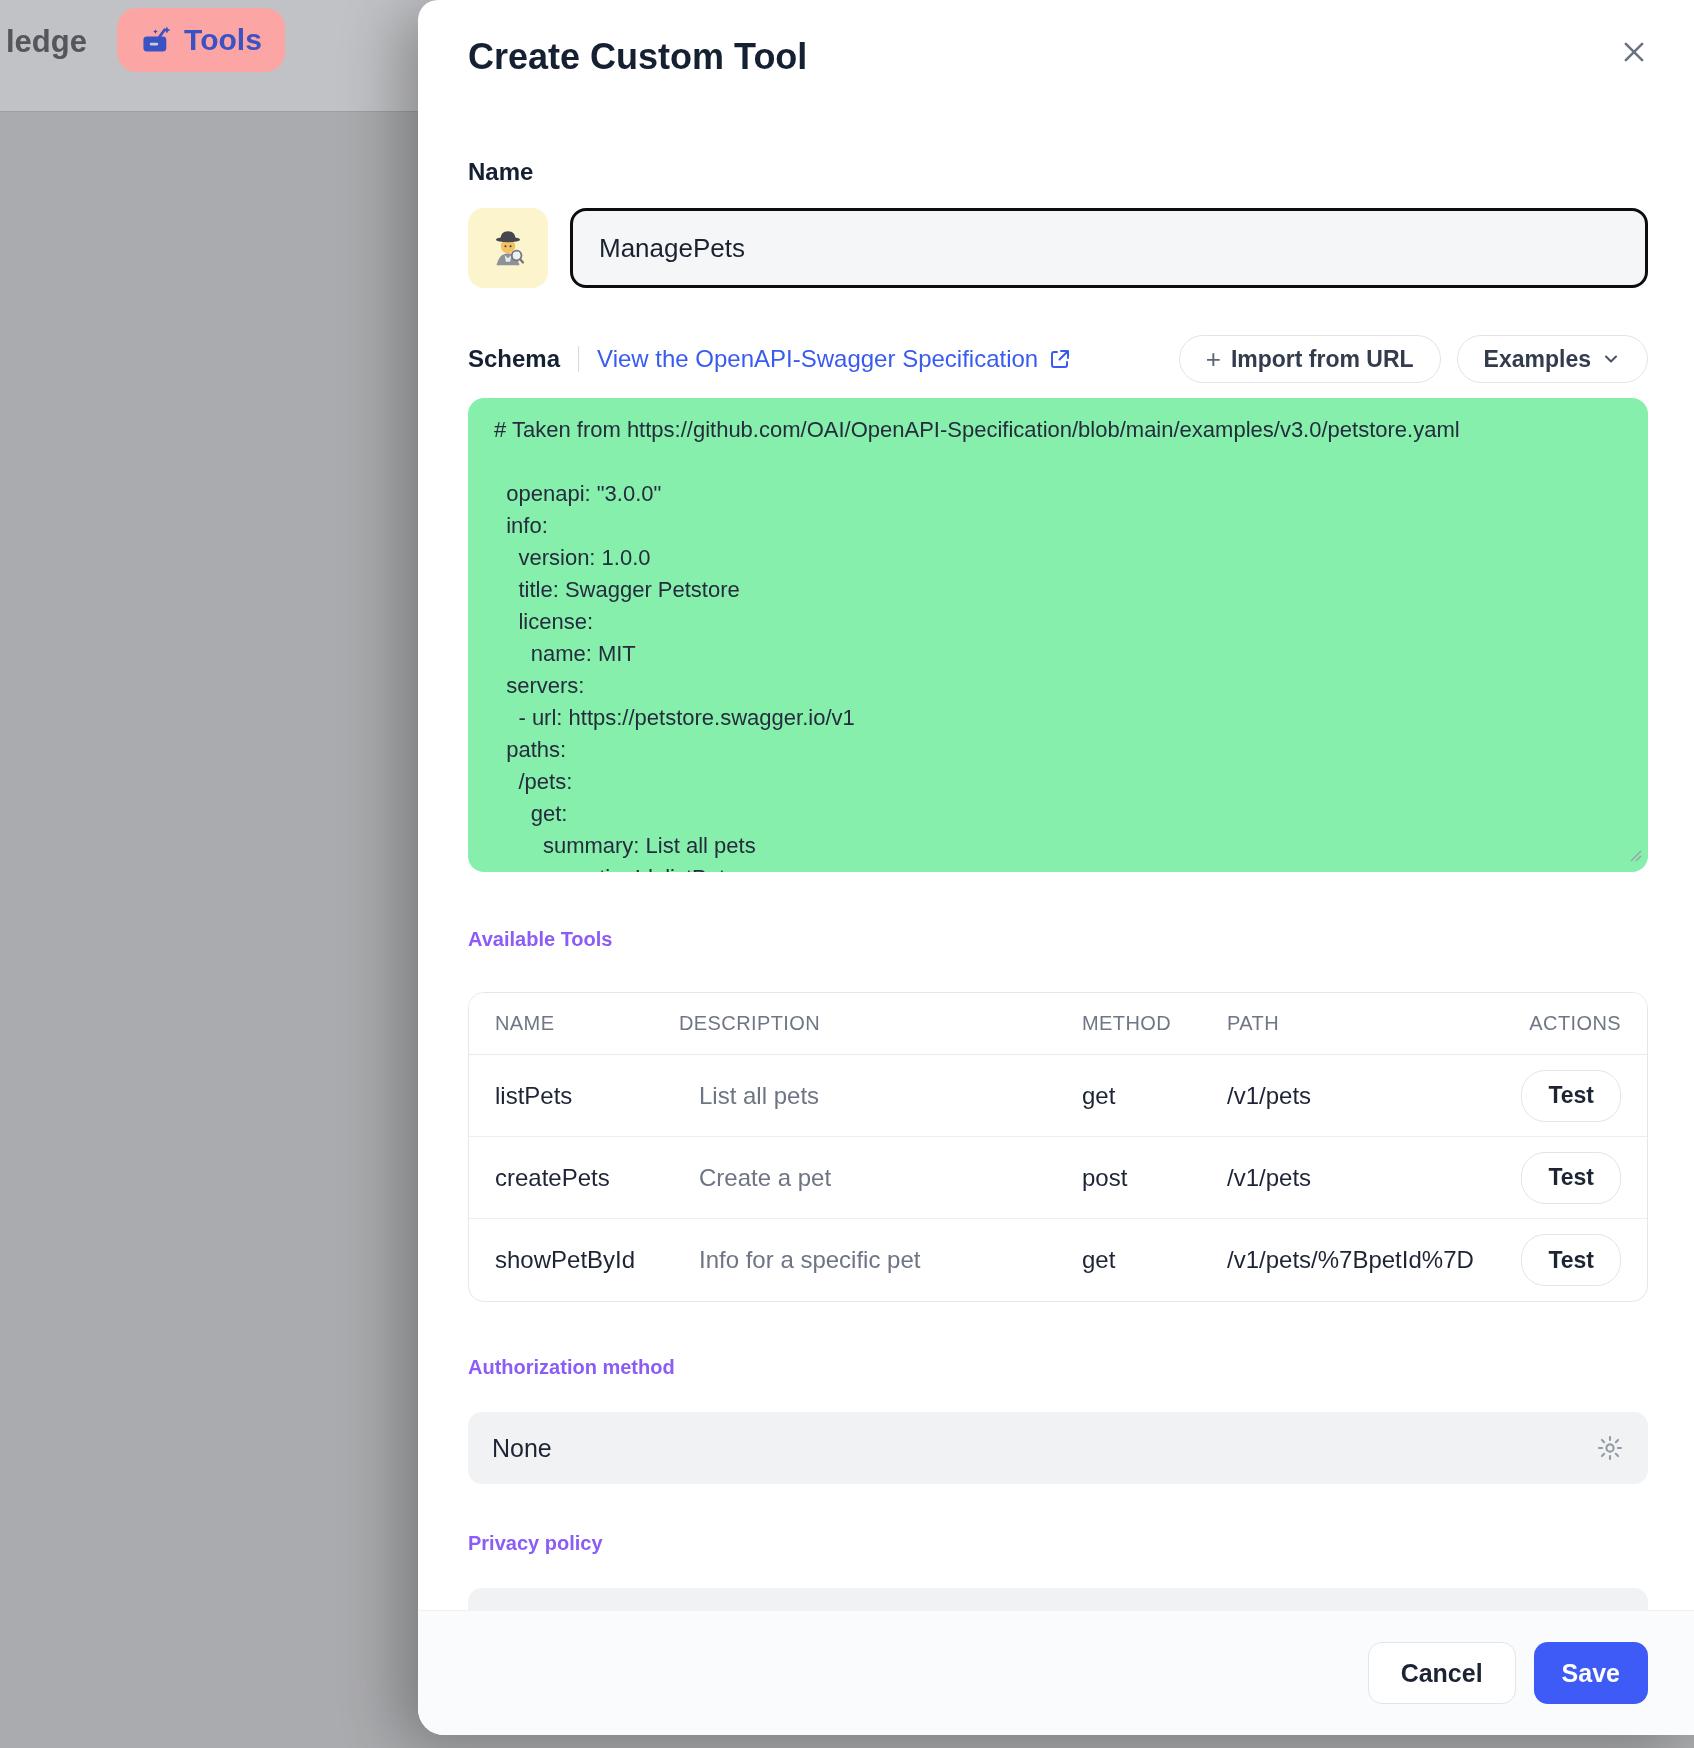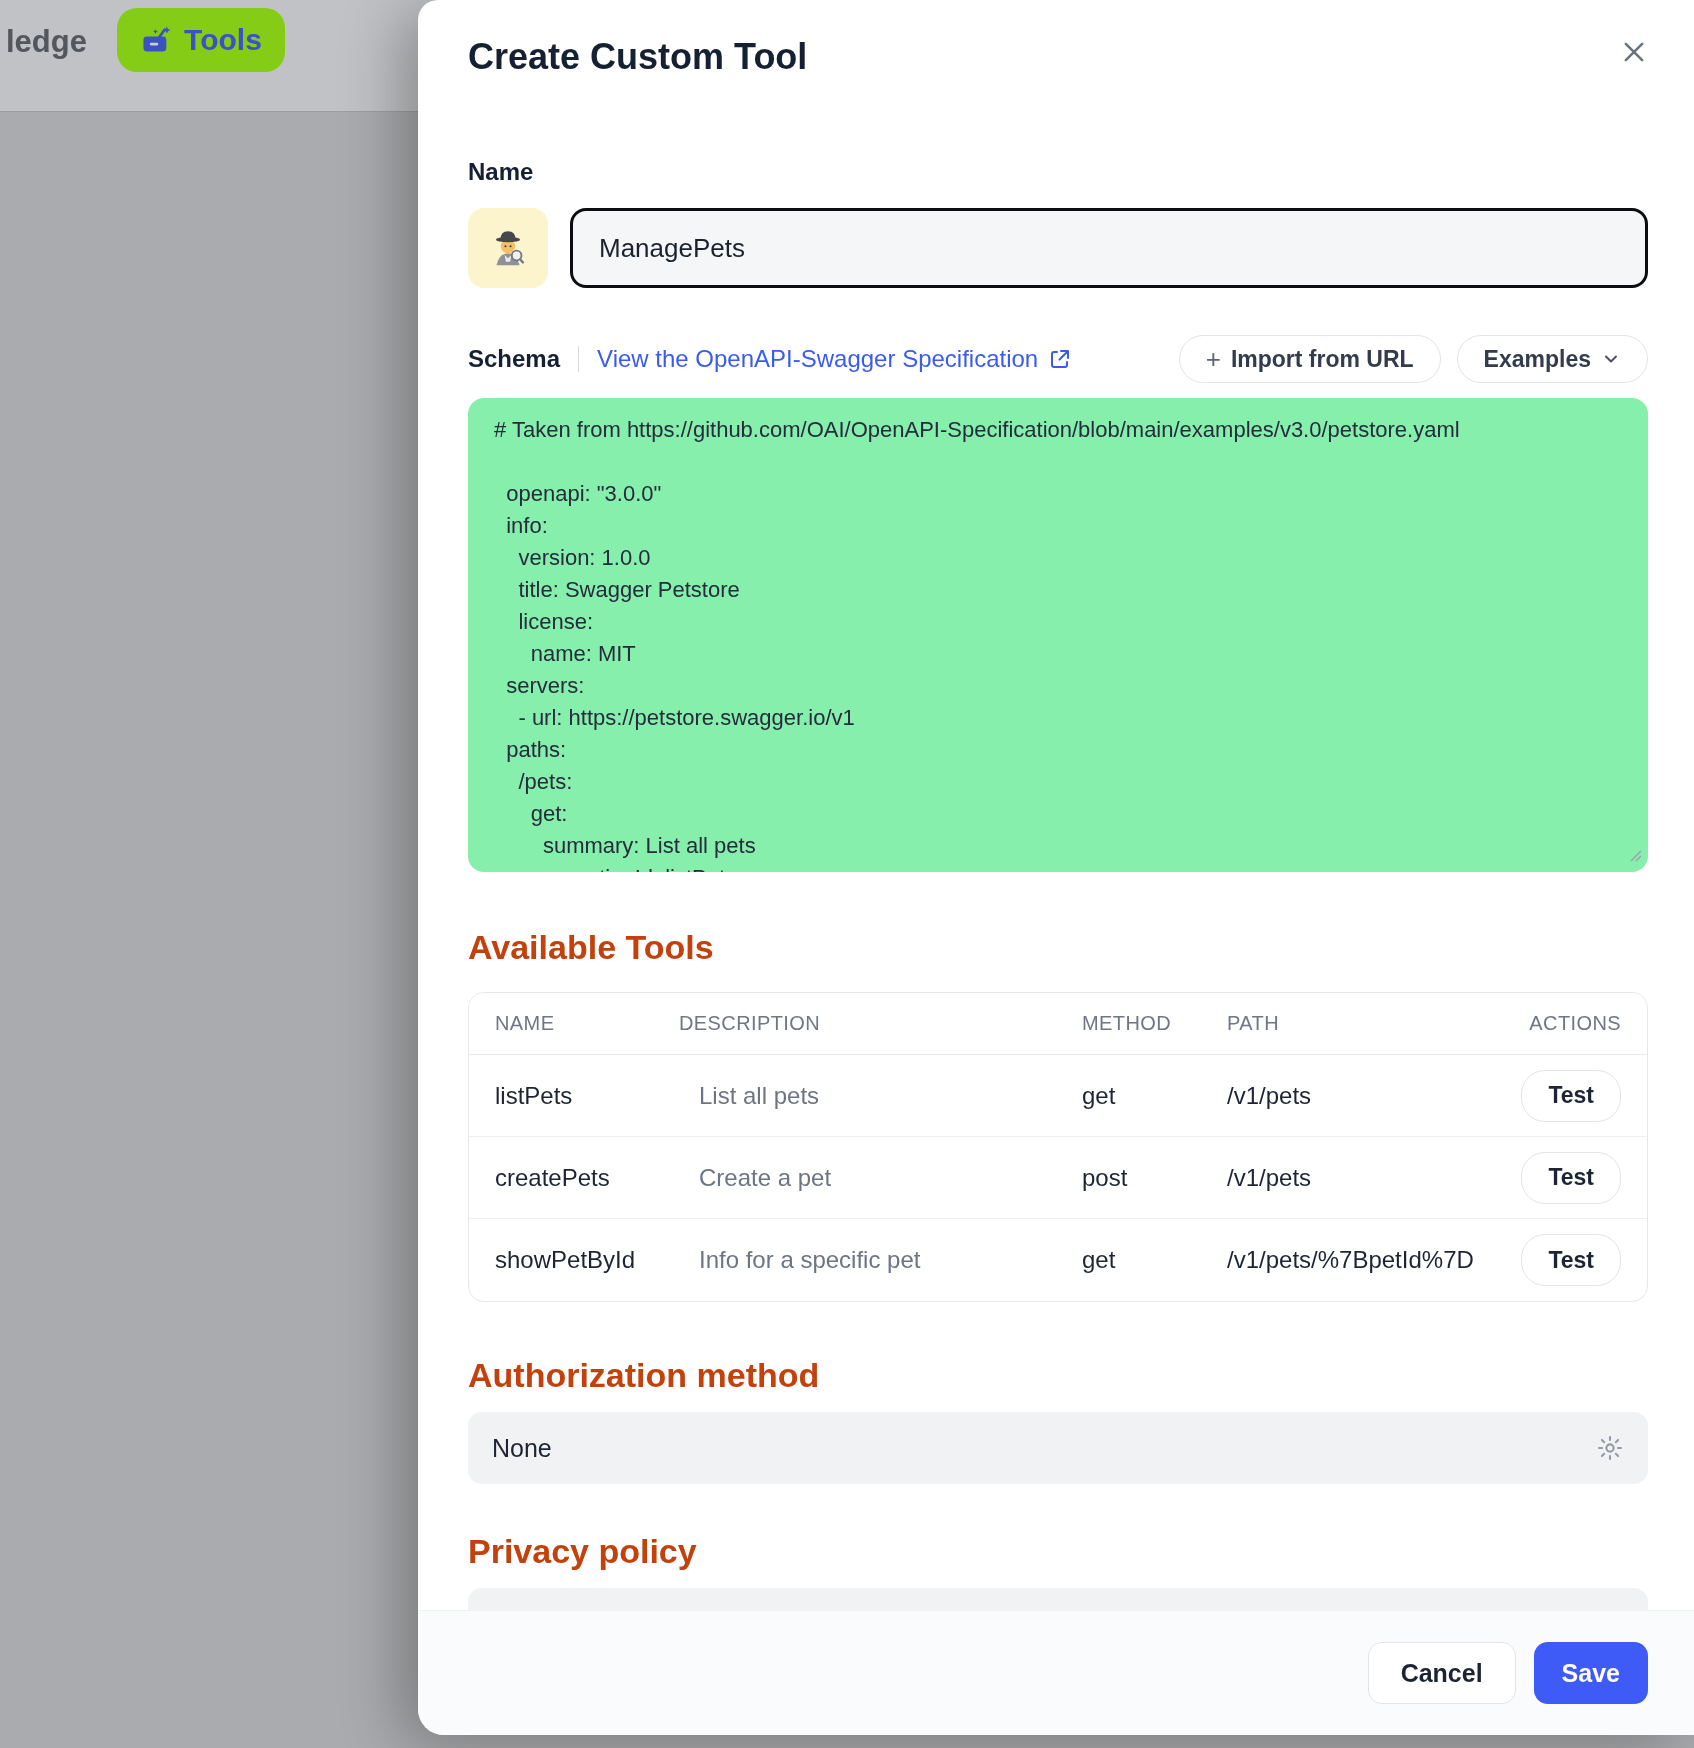--- a/index.html
+++ b/index.html
@@ -5,32 +5,32 @@
   * { margin:0; padding:0; box-sizing:border-box; }
   html,body { width:1694px; height:1748px; }
   body { font-family:"Liberation Sans", sans-serif; background:#a7a8ab; overflow:hidden; }
   #canvas { position:relative; width:1694px; height:1748px; background:#aaabae; }
 
   
   .bg-header { position:absolute; left:0; top:0; width:100%; height:112px;
                background:#c1c2c5; border-bottom:1px solid #9d9ea1; }
   .bg-partial-tab { position:absolute; left:6px; top:24px; font-size:31px; font-weight:600; color:#53565c; }
   .tools-pill { position:absolute; left:117px; top:8px; width:168px; height:64px; border-radius:20px;
-                background:#84cc16; display:flex; align-items:center; justify-content:center; gap:12px;
+                background:#fca5a5; display:flex; align-items:center; justify-content:center; gap:12px;
                 color:#3a52c4; cursor:pointer; }
   .tools-pill .lbl { font-size:30px; font-weight:700; }
 
   
   .modal { position:absolute; left:418px; top:0; width:1276px; height:1735px; background:#ffffff;
            border-radius:20px 0 0 26px; box-shadow:-18px 10px 60px rgba(0,0,0,.28); }
   .modal-title { position:absolute; left:50px; top:36px; font-size:36px; font-weight:700; color:#152032; }
   .close-btn { position:absolute; right:42px; top:34px; width:36px; height:36px; display:flex;
                align-items:center; justify-content:center; cursor:pointer; color:#6a7280; }
 
-  .sec-heading { position:absolute; left:50px; font-size:34px; font-weight:600; color:#c2410c; }
+  .sec-heading { position:absolute; left:50px; font-size:20px; font-weight:600; color:#8b5cf6; }
   .name-label { position:absolute; left:50px; top:158px; font-size:24px; font-weight:600; color:#152032; }
 
   .emoji-box { position:absolute; left:50px; top:208px; width:80px; height:80px; border-radius:16px;
                background:#fbf4cd; display:flex; align-items:center; justify-content:center; cursor:pointer; }
   .name-input { position:absolute; left:152px; top:208px; width:1078px; height:80px;
                 border:3px solid #0c0d10; border-radius:16px; background:#f5f6f7;
                 padding:0 26px; font-size:26px; color:#1a2230; font-family:"Liberation Sans",sans-serif; outline:none; }
 
   .schema-row { position:absolute; left:50px; top:334px; width:1180px; height:50px;
                 display:flex; align-items:center; }

